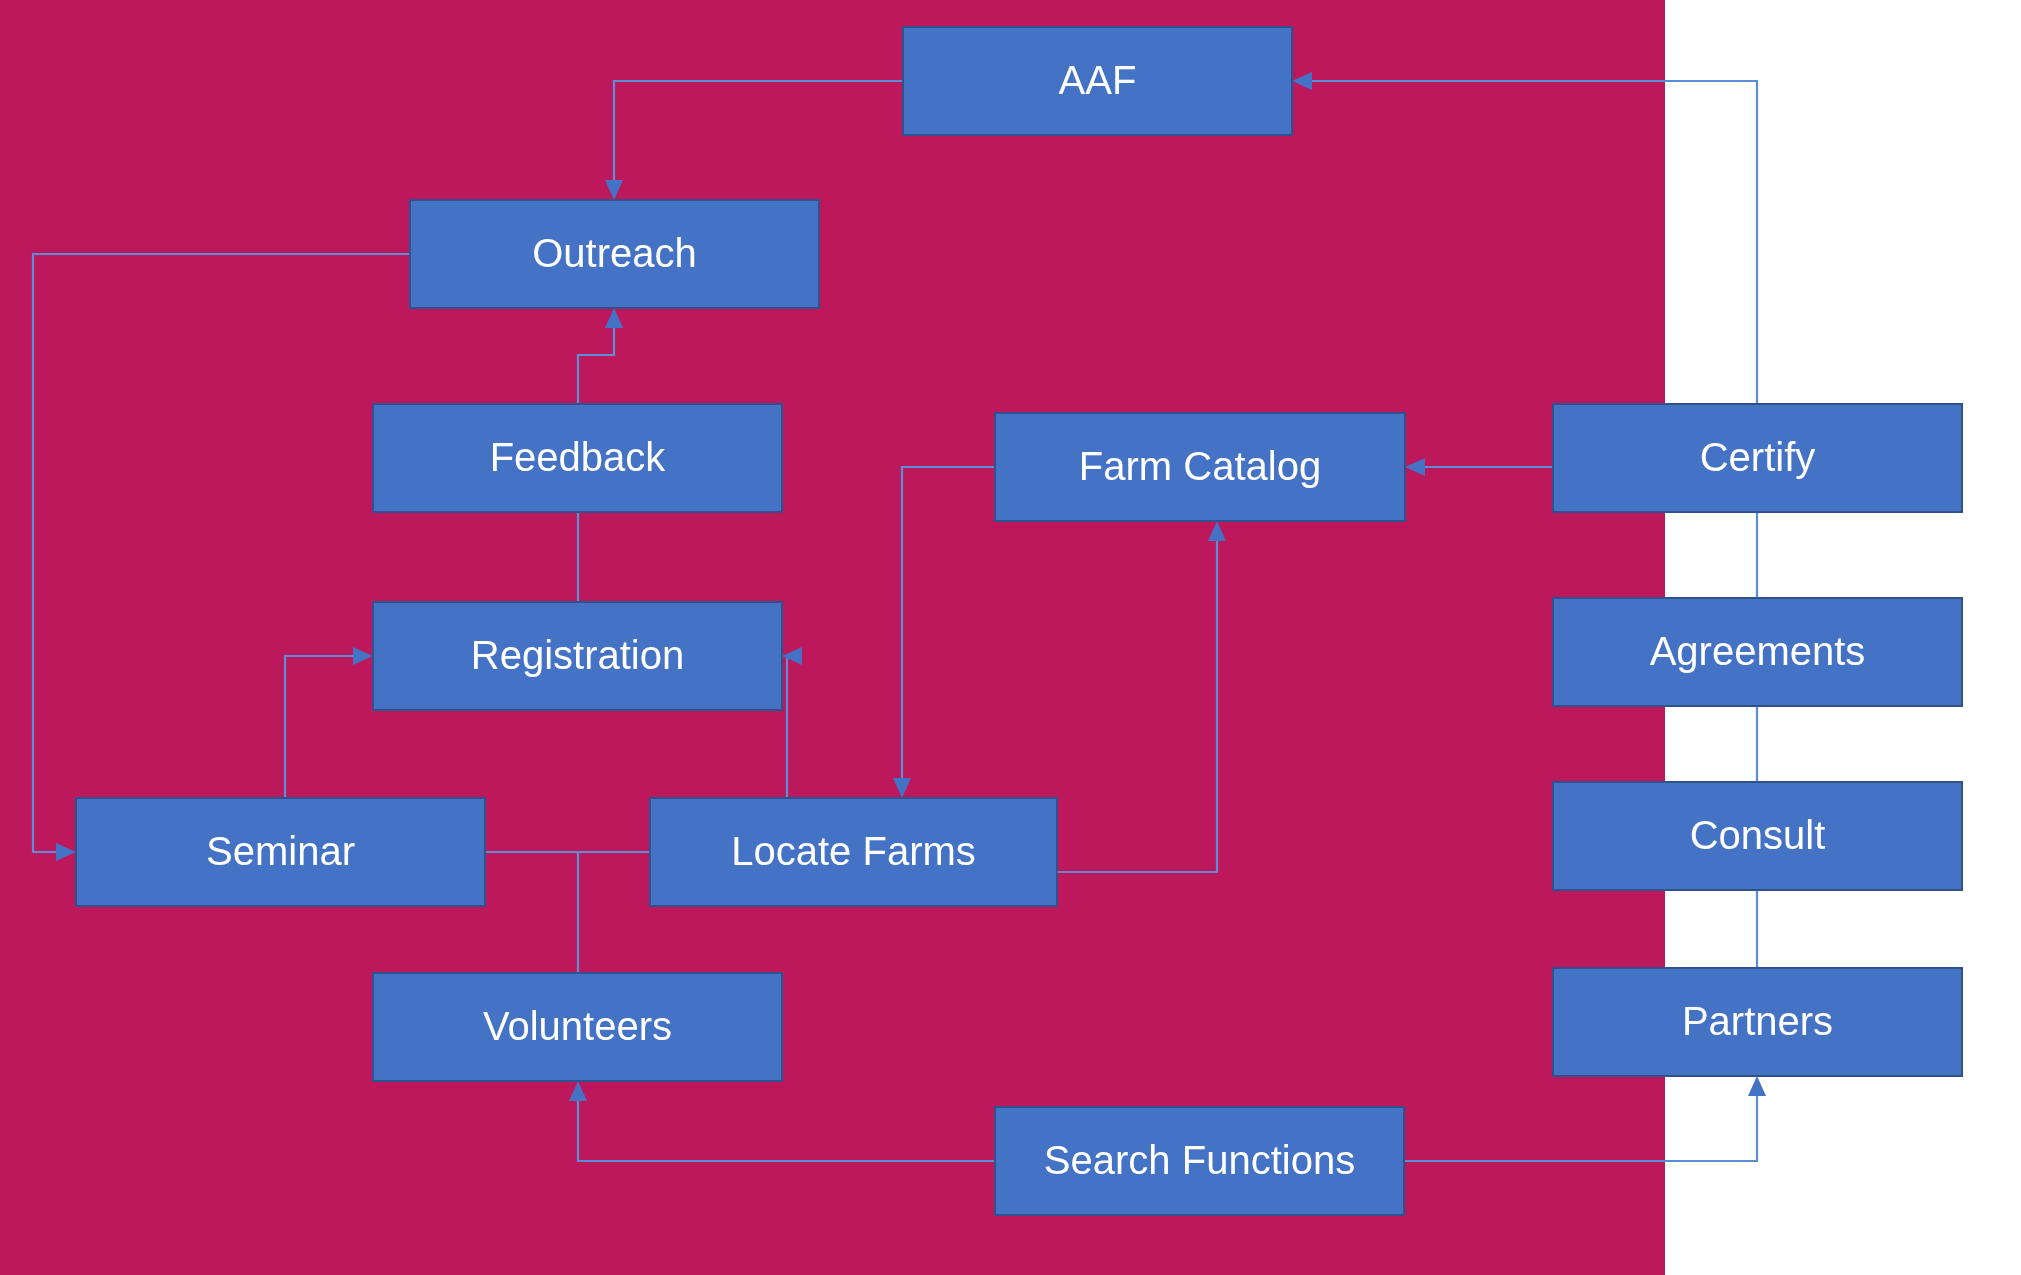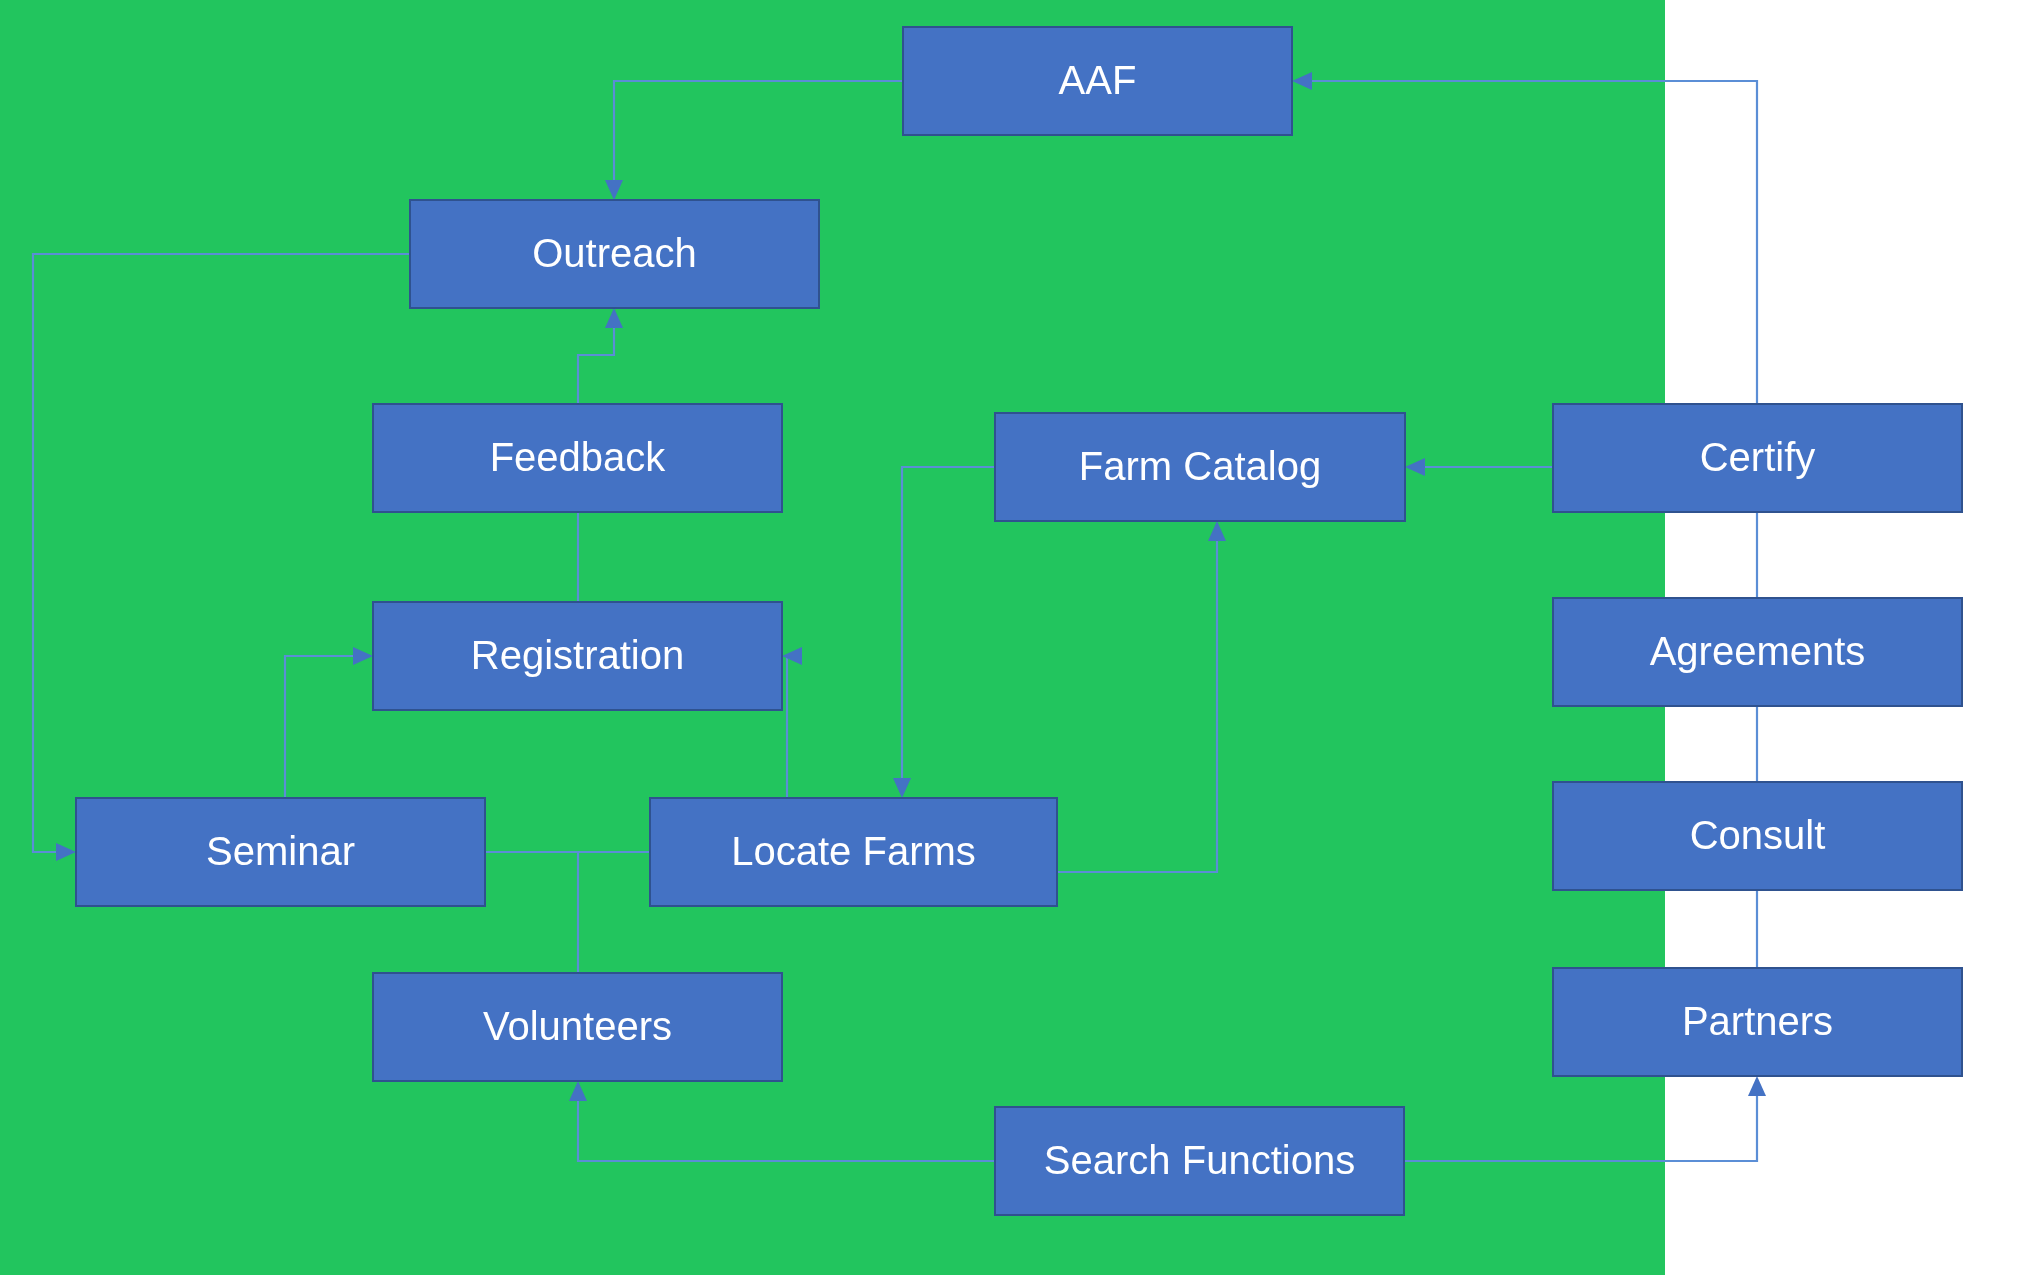--- a/index.html
+++ b/index.html
@@ -11,21 +11,21 @@
   body {
     width: 2021px;
     height: 1275px;
     overflow: hidden;
     font-family: "Liberation Sans", sans-serif;
   }
   #diagram-root {
     position: relative;
     width: 1665px;
     height: 1275px;
-    background: #22c55e;
+    background: #be185d;
   }
   svg.flow-svg {
     position: absolute;
     top: 0;
     left: 0;
     width: 2021px;
     height: 1275px;
   }
   .node-rect {
     fill: #4472C4;

